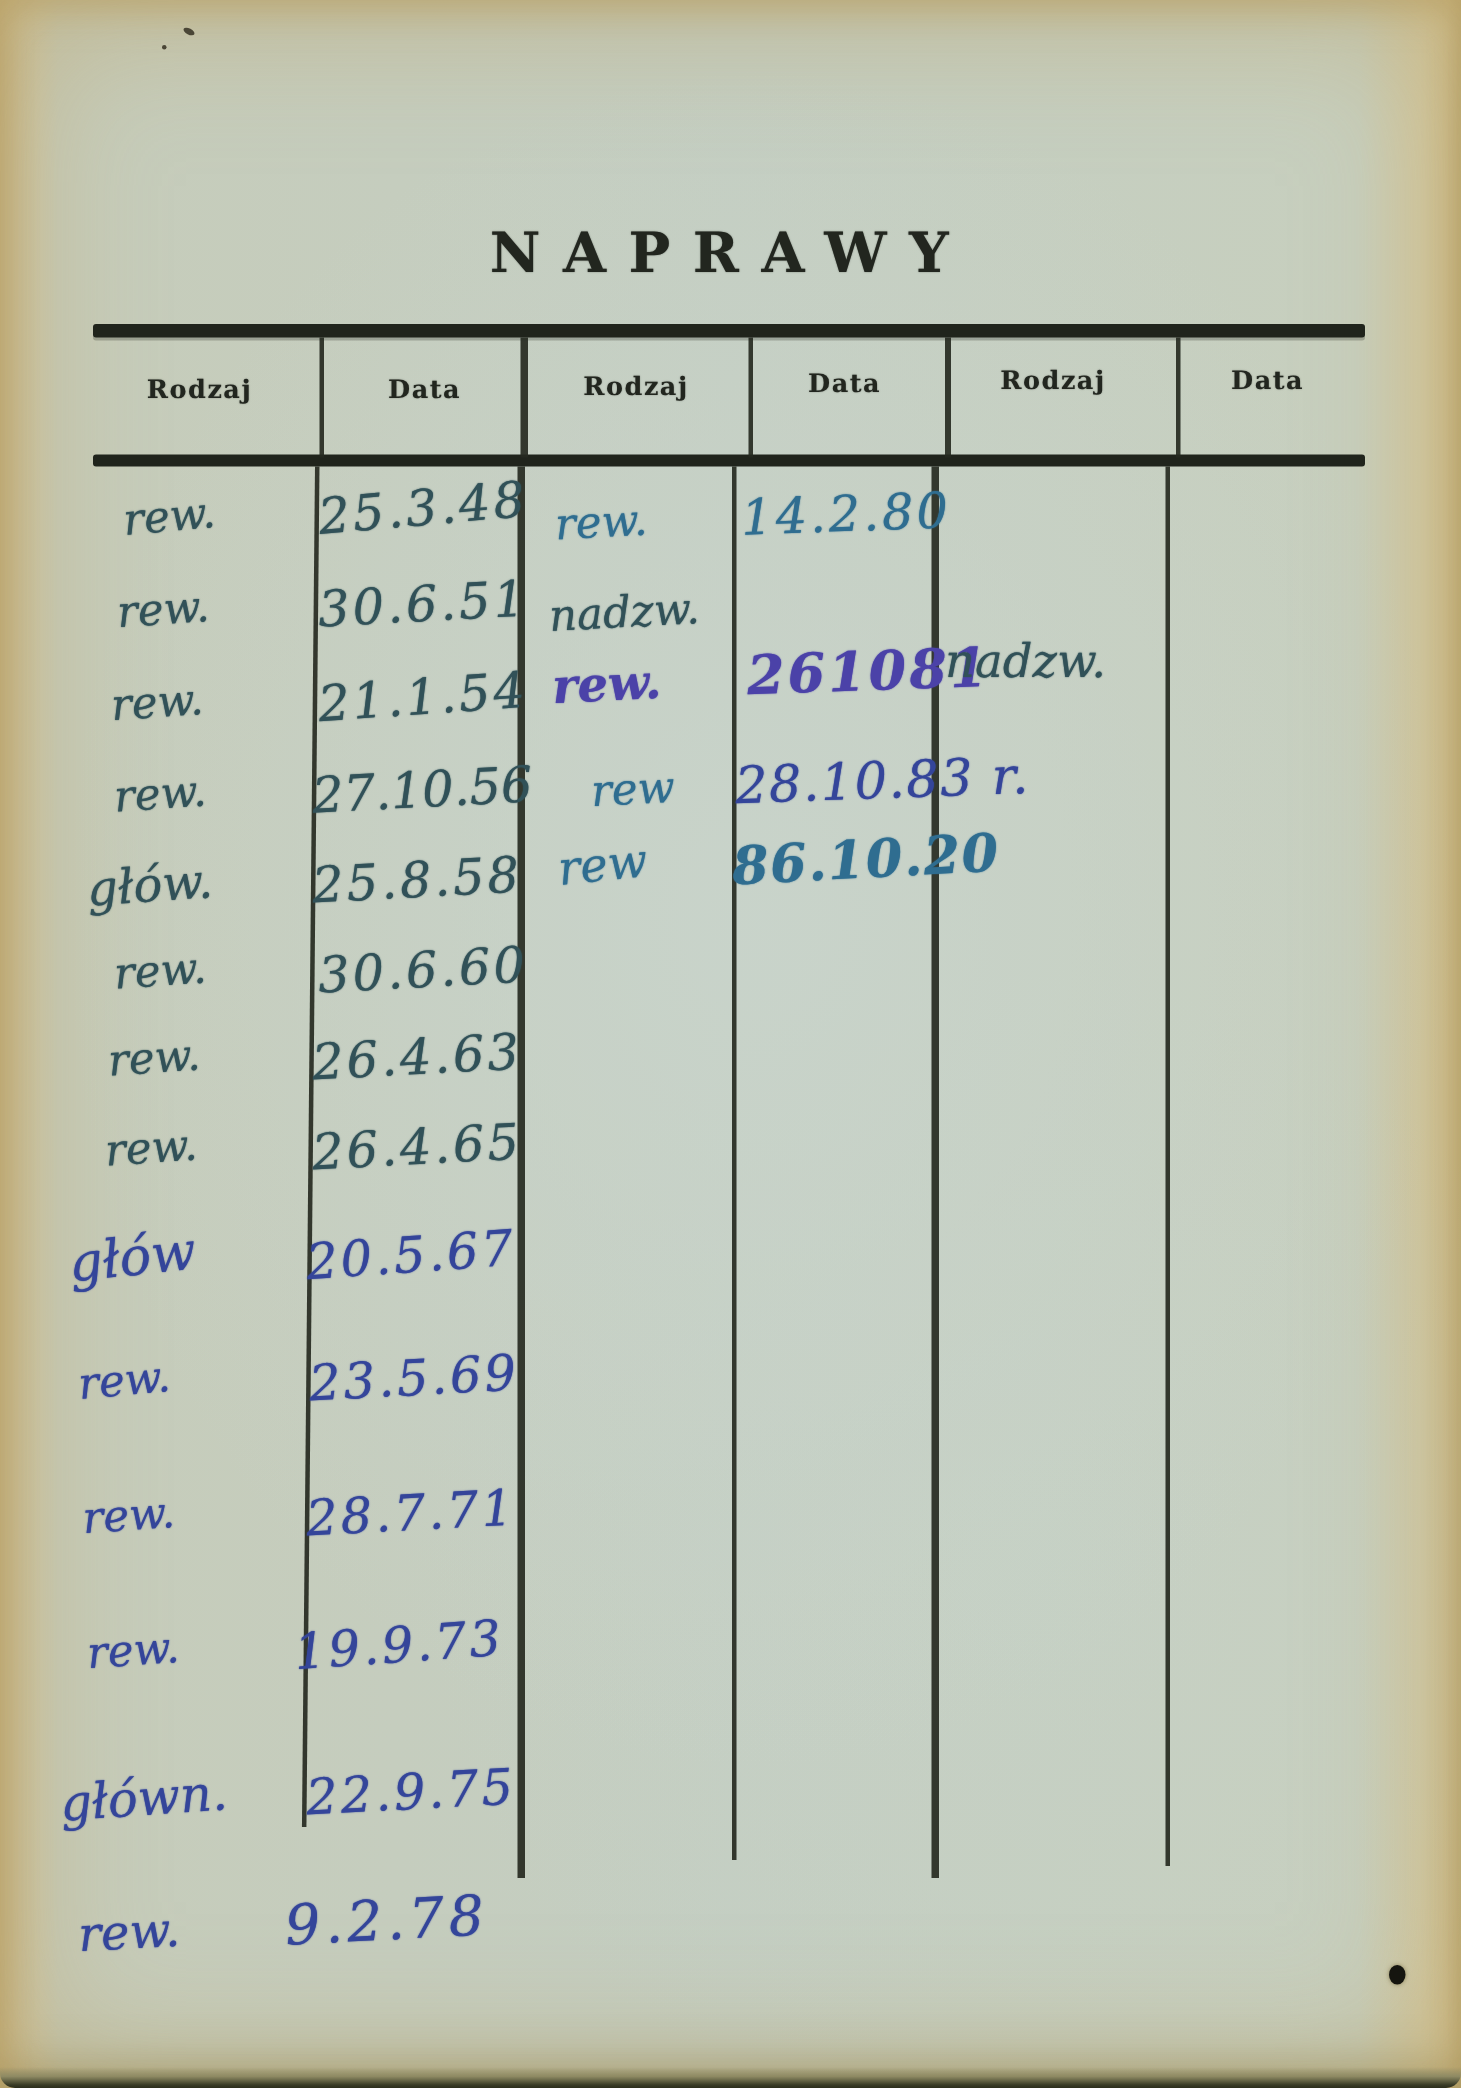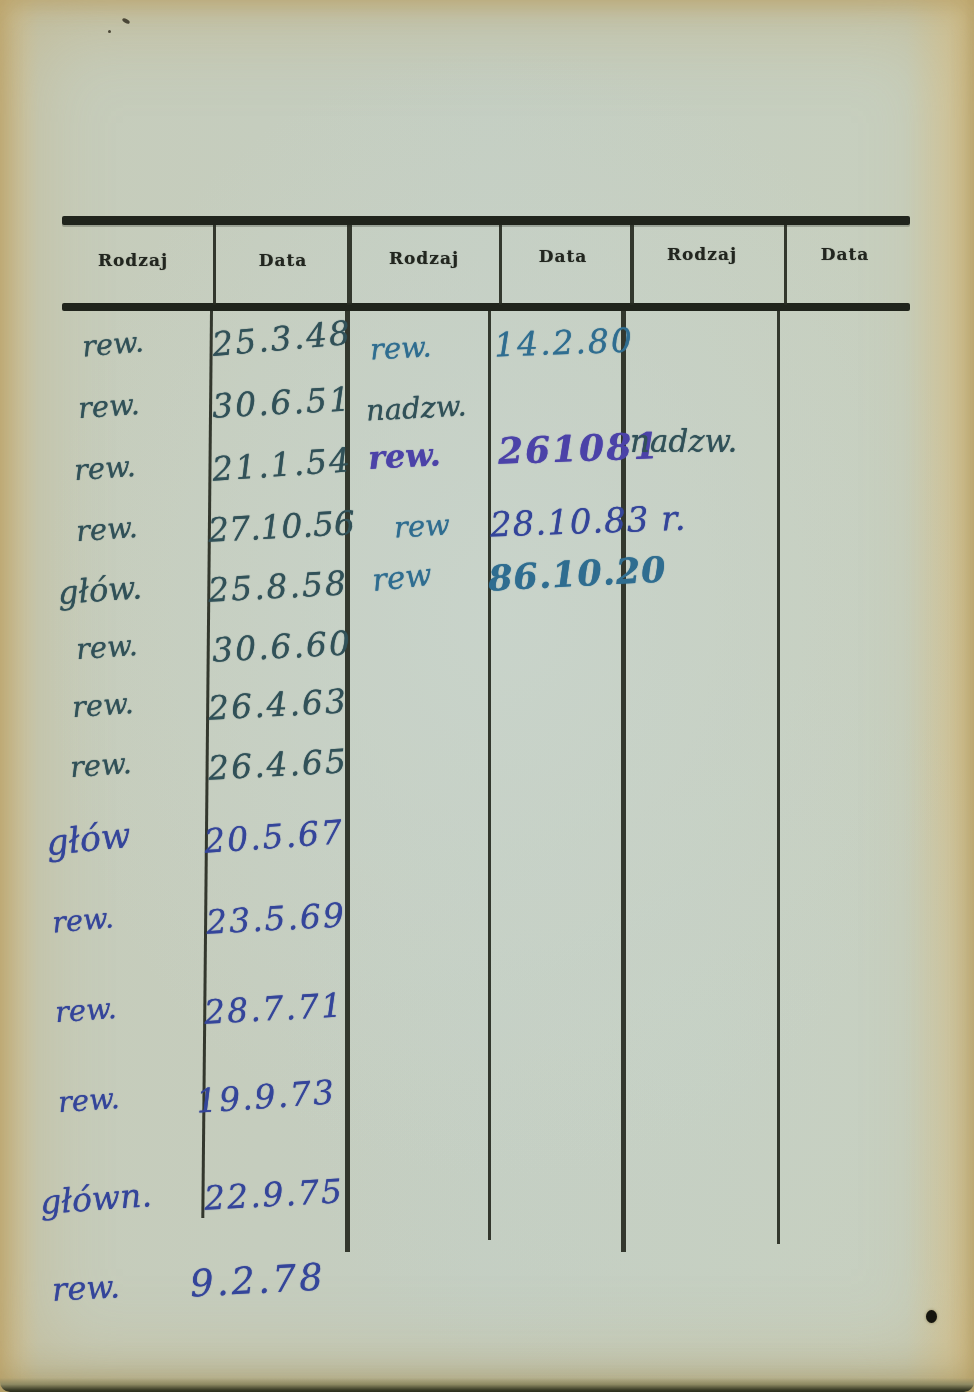--- a/index.html
+++ b/index.html
@@ -55,20 +55,21 @@
   .sz-date{font-size:33px;letter-spacing:2px;}
   .bold{font-weight:bold;}
   .speck{position:absolute;background:#4a4636;border-radius:50%;}
   .dot-hole{position:absolute;left:926px;top:1310px;width:11px;height:13px;background:#15150f;border-radius:50%;box-shadow:0 0 3px rgba(120,110,70,.8);}
 </style>
 </head>
 <body>
 
 <div class="page">
 
+  <div class="title">NAPRAWY</div>
 
   <div class="rule rule-top"></div>
   <div class="rule rule-head"></div>
 
   <div class="colhead" style="left:133px">Rodzaj</div>
   <div class="colhead" style="left:283px">Data</div>
   <div class="colhead" style="left:424px;top:248px">Rodzaj</div>
   <div class="colhead" style="left:563px;top:246px">Data</div>
   <div class="colhead" style="left:702px;top:244px">Rodzaj</div>
   <div class="colhead" style="left:845px;top:244px">Data</div>

